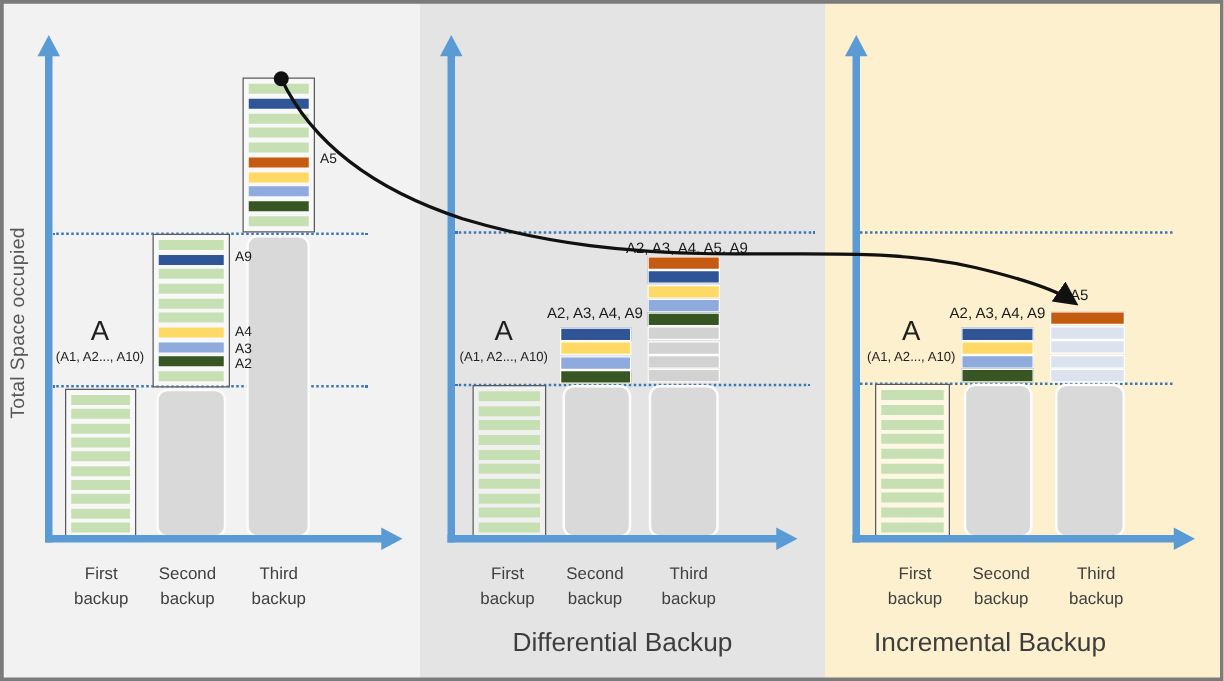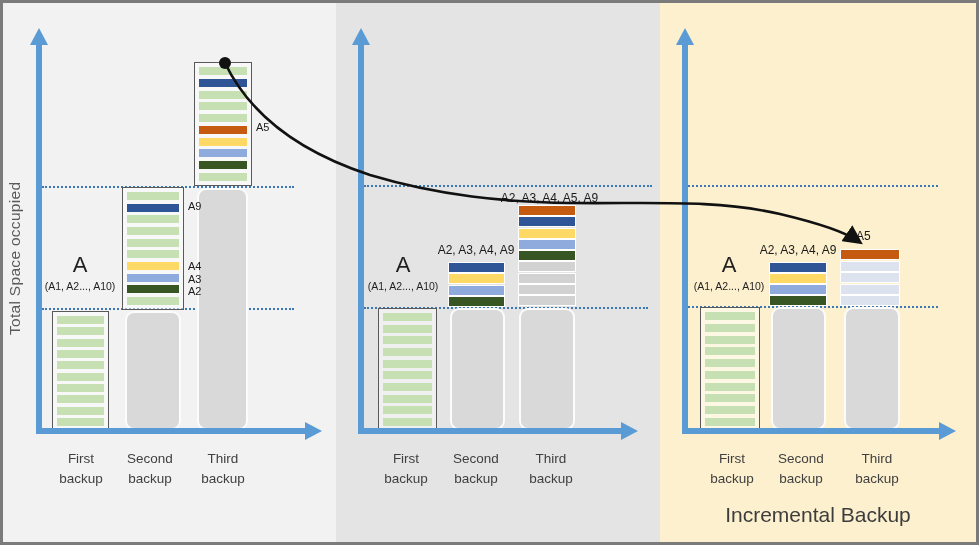--- a/index.html
+++ b/index.html
@@ -144,20 +144,21 @@
       <div class="stripe" style="background: rgb(210, 210, 210);"></div>
       <div class="stripe" style="background: rgb(210, 210, 210);"></div>
     </div>
 
   <div class="stacklabel" style="left:406px;top:243px;width:140px;">A2, A3, A4, A9</div>
   <div class="stacklabel" style="left:477px;top:191px;width:145px;">A2, A3, A4, A5, A9</div>
 
   <div class="tick" style="left:371px;width:70px;">First backup</div>
   <div class="tick" style="left:436px;width:80px;">Second backup</div>
   <div class="tick" style="left:513px;width:76px;">Third backup</div>
+  <div class="ptitle" style="left:346px;width:304px;">Differential Backup</div>
 
   <div class="dotted" style="left:688px;top:185px;width:250px;"></div>
   <div class="dotted" style="left:688px;top:306px;width:250px;"></div>
   <div class="vaxis" style="left: 682px; top: 44px; height: 390px; background: rgb(91, 155, 213);"></div>
   <div class="vaxis-arrow" style="left:676px;top:28px;"></div>
   <div class="haxis" style="left: 682px; top: 428px; width: 258px; background: rgb(91, 155, 213);"></div>
   <div class="haxis-arrow" style="left:939px;top:422px;"></div>
 
   <div class="srclabel" style="left:691px;top:253px;width:76px;">
     <div class="big">A</div>
@@ -191,21 +192,21 @@
       <div class="stripe" style="background: rgb(220, 227, 238);"></div>
       <div class="stripe" style="background: rgb(220, 227, 238);"></div>
     </div>
 
   <div class="stacklabel" style="left:728px;top:243px;width:140px;">A2, A3, A4, A9</div>
   <div class="stacklabel" style="left:856px;top:229px;width:40px;text-align:left;">A5</div>
 
   <div class="tick" style="left:697px;width:70px;">First backup</div>
   <div class="tick" style="left:761px;width:80px;">Second backup</div>
   <div class="tick" style="left:839px;width:76px;">Third backup</div>
-  <div class="ptitle" style="left:666px;width:304px;">Incremental Backup</div>
+  <div class="ptitle" style="left:640px;width:304px;">Incremental Backup</div>
 
   <div class="dot"></div>
   <svg class="curve" width="979" height="545">
     <defs>
       <marker id="arr" viewBox="0 0 10 10" refX="7" refY="5" markerWidth="7.5" markerHeight="7.5" orient="auto">
         <path d="M0,0 L10,5 L0,10 z" fill="#111111"></path>
       </marker>
     </defs>
     <path d="M225,63 C250,115 300,152 370,175 C440,196 505,202 570,203 C650,204 715,199 780,214 C822,224 845,232 858,241" fill="none" stroke="#111111" stroke-width="2.6" marker-end="url(#arr)"></path>
   </svg>

